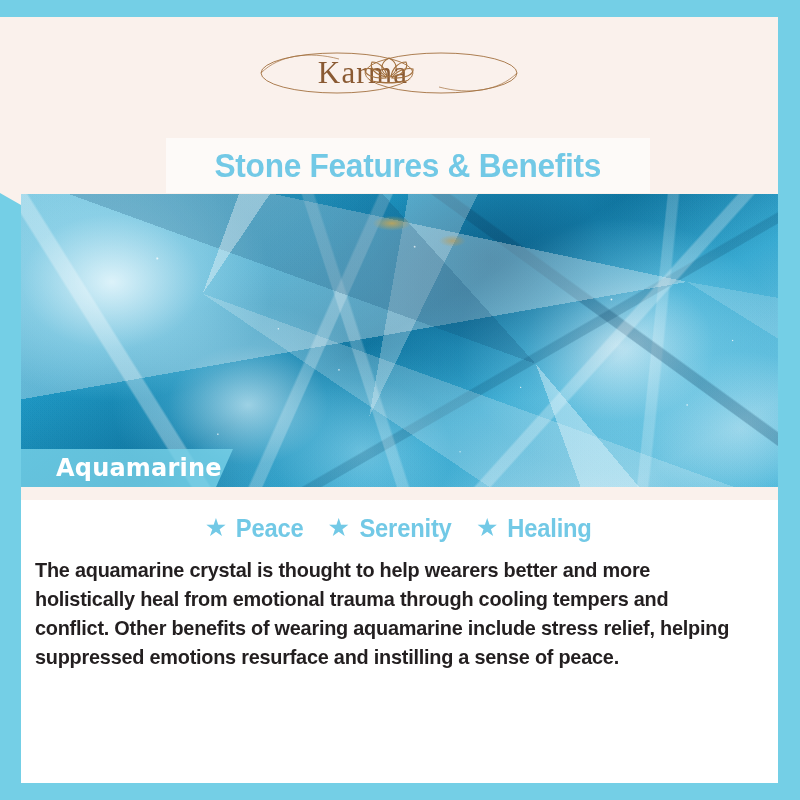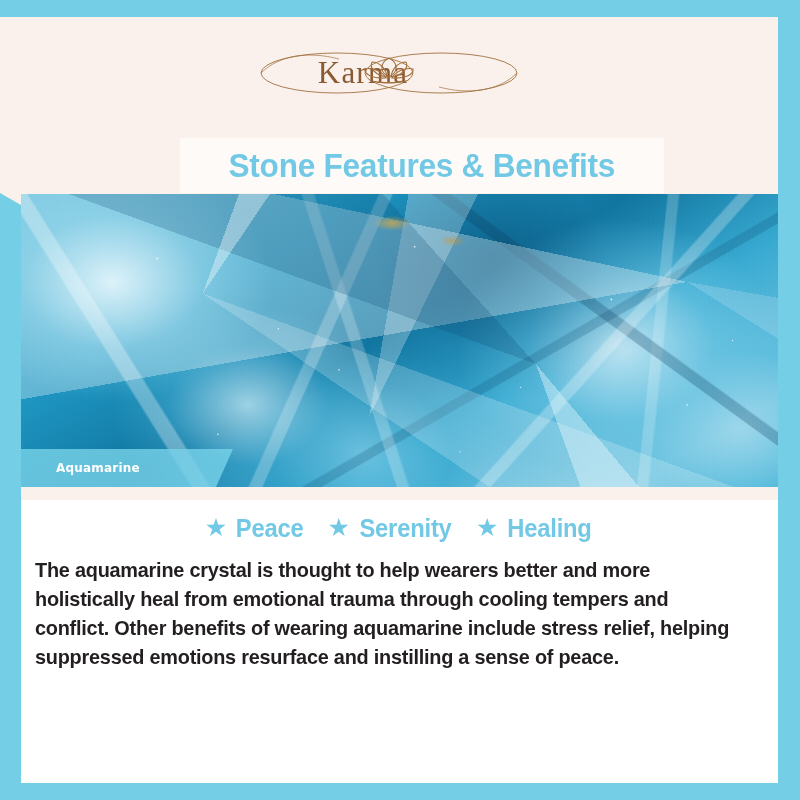--- a/index.html
+++ b/index.html
@@ -93,21 +93,21 @@
   .logo-word-left {
     padding-right: 52px;
   }
   .logo-word-right {
     padding-left: 52px;
   }
 
   
   .title-box {
     position: absolute;
-    left: 180px;
+    left: 166px;
     top: 138px;
     width: 484px;
     height: 55px;
     background: #fdfaf8;
     display: flex;
     align-items: center;
     justify-content: center;
   }
   .title-text {
     font-family: "Liberation Sans Narrow", "Liberation Sans", sans-serif;
@@ -189,21 +189,21 @@
     height: 38px;
     background: rgba(120, 210, 232, 0.80);
     clip-path: polygon(0 0, 100% 0, 100% 0, 92% 100%, 0 100%);
     display: flex;
     align-items: center;
   }
   .stone-banner-label {
     color: #ffffff;
     font-family: "DejaVu Sans", "Liberation Sans", sans-serif;
     font-weight: bold;
-    font-size: 12px;
+    font-size: 24px;
     letter-spacing: 0.2px;
     padding-left: 35px;
   }
 
   
   .content {
     position: absolute;
     left: 21px;
     top: 500px;
     width: 757px;

